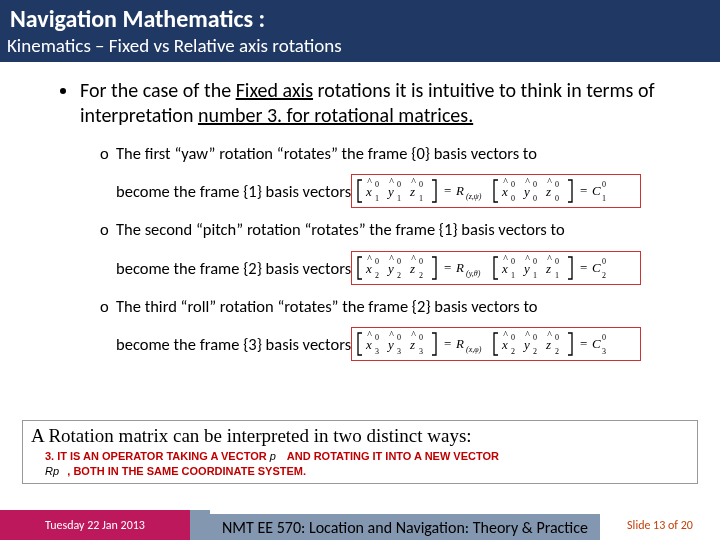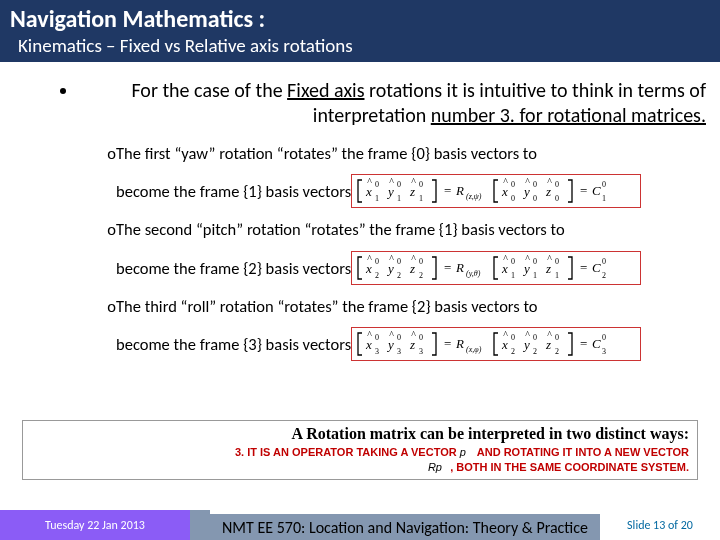--- a/index.html
+++ b/index.html
@@ -1,53 +1,53 @@
 <!DOCTYPE html>
 <html><head>
 <meta charset="utf-8">
 <style>
   * { box-sizing: border-box; margin: 0; padding: 0; }
   html, body { width: 720px; height: 540px; font-family: "Calibri", "Segoe UI", Arial, sans-serif; background: #fff; color: #000; }
-  .slide { position: relative; width: 668px; height: 540px; text-align: right; }
+  .slide { position: relative; width: 668px; height: 540px; }
 
   
   .hdr { position: absolute; left: 0; top: 0; width: 720px; height: 62px; background: #1f3864; }
   .hdr-title { position: absolute; left: 10px; top: 4px; font-size: 24px; font-weight: 700; color: #fff; }
-  .hdr-sub   { position: absolute; left: 18px; top: 34px; font-size: 19px; color: #fff; }
+  .hdr-sub   { position: absolute; left: 7px; top: 34px; font-size: 19px; color: #fff; }
   .logo { position: absolute; right: 8px; top: 6px; width: 138px; height: 50px; background: #fff; border: 1px solid #888; }
   .logo svg { width: 100%; height: 100%; }
 
   
   .body { position: absolute; left: 16px; top: 78px; width: 720px; }
   .bullet-row { display: flex; align-items: flex-start; padding: 0 30px 0 44px; }
   .dot { width: 6px; height: 6px; border-radius: 50%; background: #000; margin-top: 10px; margin-right: 14px; flex: none; }
   .bullet-text { font-size: 20px; line-height: 1.25; }
   .und { text-decoration: underline; }
 
   .sub-list { margin-top: 14px; }
   .sub-item { padding: 0 18px 0 84px; margin-bottom: 10px; }
   .sub-lead { display: flex; align-items: flex-start; font-size: 16.5px; line-height: 1.35; }
   .sub-lead .o { width: 16px; flex: none; }
   .sub-cont { display: flex; align-items: center; margin-top: 10px; margin-left: 16px; font-size: 16.5px; }
   .eq { border: 1px solid #c33; padding: 2px 4px; background: #fff; }
   .eq svg { display: block; }
 
   
   .interp { position: absolute; left: 22px; top: 420px; width: 676px; border: 1px solid #999; background: #fff; }
-  .interp-h { font-family: "Comic Sans MS", cursive; font-size: 16px; font-weight: 700; padding: 4px 8px 2px 8px; }
+  .interp-h { font-family: "Comic Sans MS", cursive; font-size: 19px; font-weight: 400; padding: 4px 8px 2px 8px; }
   .interp-b { font-family: Liberation Sans, sans-serif; font-size: 11px; font-weight: 700; color: #c00000; padding: 0 8px 4px 22px; line-height: 1.35; }
   .interp-b .vec { font-style: italic; }
   .interp-b .blk { color: #000; font-weight: 400; }
 
   
   .ftr { position: absolute; left: 0; bottom: 0; width: 720px; height: 30px; display: flex; align-items: center; }
-  .ftr-l { width: 190px; height: 30px; background: #8b5cf6; display: flex; align-items: center; justify-content: center; color: #fff; font-size: 12px; }
+  .ftr-l { width: 190px; height: 30px; background: #be185d; display: flex; align-items: center; justify-content: center; color: #fff; font-size: 12px; }
   .ftr-l-shadow { width: 20px; height: 30px; background: #8497b0; }
   .ftr-m { flex: 1; height: 26px; margin-top: 4px; background: #8497b0; display: flex; align-items: center; justify-content: center; color: #000; font-size: 16px; }
-  .ftr-r { width: 120px; height: 30px; display: flex; align-items: center; justify-content: center; font-size: 12px; color: #0369a1; }
+  .ftr-r { width: 120px; height: 30px; display: flex; align-items: center; justify-content: center; font-size: 12px; color: #c2410c; }
 </style>
 </head>
 <body>
 
 <div class="slide">
 
   <div class="hdr">
     <div class="hdr-title">Navigation Mathematics :</div>
     <div class="hdr-sub">Kinematics – Fixed vs Relative axis rotations</div>
   </div>

